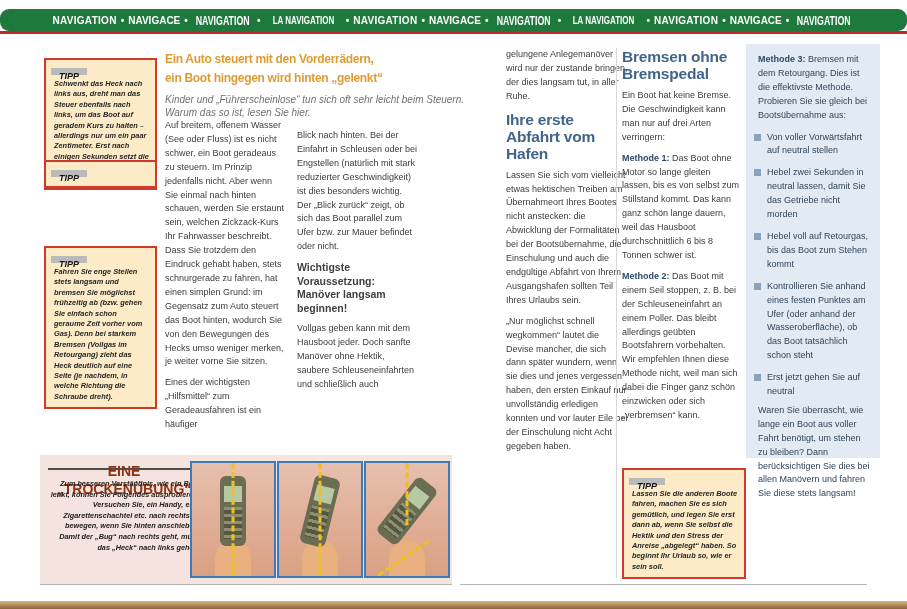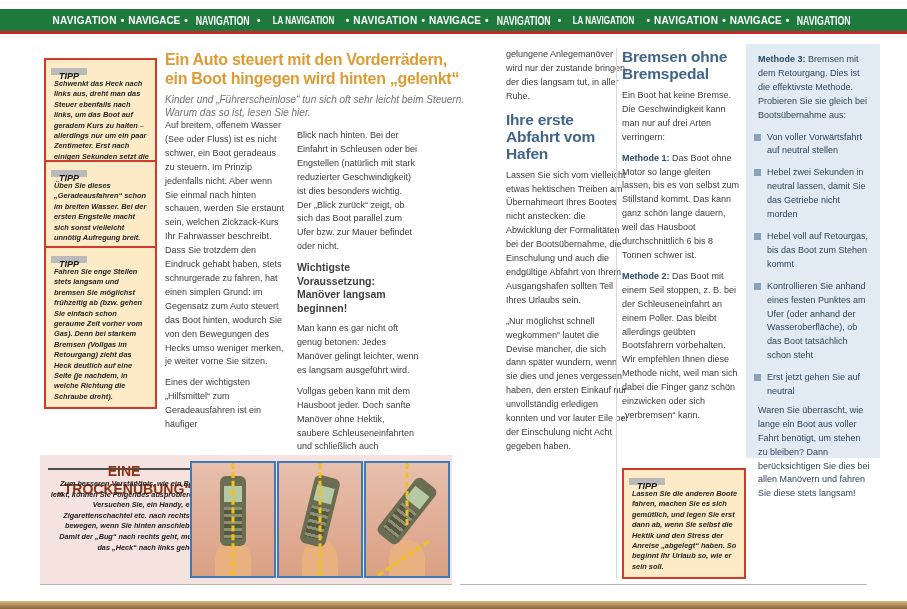--- a/index.html
+++ b/index.html
@@ -1,41 +1,41 @@
 <!DOCTYPE html>
 <html><head>
 <meta charset="utf-8">
 <style>
   html,body{margin:0;padding:0;background:#ffffff;}
   .canvas{position:relative;width:907px;height:609px;background:#ffffff;overflow:hidden;
           font-family:"Liberation Sans",sans-serif;-webkit-font-smoothing:antialiased;}
 
   
   .navbar{position:absolute;left:0;top:9px;width:907px;height:22px;background:#1e7a3c;
-          display:flex;align-items:center;justify-content:center;white-space:nowrap;color:#fff;}
+          display:flex;align-items:center;justify-content:center;white-space:nowrap;color:#fff;border-radius:9px;}
   .nav-item{display:inline-block;font-weight:bold;font-size:10px;letter-spacing:.3px;}
   .nav-item.italic{letter-spacing:0;}
   .nav-item.tall{transform:scale(.88,1.22);letter-spacing:0;}
   .nav-item.condensed{transform:scaleX(.8);letter-spacing:0;}
   .sep{margin:0 4px;font-size:10px;font-weight:bold;}
   .red-rule{position:absolute;left:0;top:31px;width:907px;height:3px;background:#c9252b;}
   .bottom-strip{position:absolute;left:0;top:601px;width:907px;height:8px;
                 background:linear-gradient(180deg,#d9b684,#8a6436);}
 
   
   .tip{position:absolute;background:#fcebc6;border:2px solid #cf3a2a;
        padding:5px 6px 5px 8px;box-sizing:border-box;}
   .tip-head{position:relative;height:12px;margin-bottom:2px;}
   .tip-chip{position:absolute;left:-3px;top:3px;width:36px;height:7px;background:#b9bab9;}
   .tip-title{position:relative;font-weight:bold;font-style:italic;font-size:9px;color:#151515;padding-left:5px;text-align:center;}
   .tip-text{font-weight:bold;font-style:italic;font-size:7.4px;line-height:10.4px;color:#262626;}
 
   
   .article-title{position:absolute;left:165px;top:50px;width:330px;font-weight:bold;
-                 font-size:16px;line-height:19px;color:#dd9b33;letter-spacing:-.3px;}
+                 font-size:12px;line-height:19px;color:#dd9b33;letter-spacing:-.3px;}
   .article-sub{position:absolute;left:165px;top:93px;width:300px;font-style:italic;
                font-size:10px;line-height:13px;color:#6f7073;}
   .bodycol{position:absolute;font-size:9px;line-height:13.9px;color:#3b3c3e;}
   .bodycol p{margin:0 0 7px 0;}
   .subhead{font-weight:bold;font-size:10.5px;line-height:13.5px;color:#3f4042;margin:3px 0 3px 0;}
   .colhead{font-weight:bold;font-size:15.5px;line-height:17px;color:#41658a;
            letter-spacing:-.2px;margin:14px 0 5px 0;}
   .colhead.first{margin-top:0;}
   .m-label{font-weight:bold;color:#2c4a68;}
 
@@ -110,21 +110,20 @@
       <span class="tip-chip"></span>
       <span class="tip-title">TIPP</span>
     </div>
     <div class="tip-text">Schwenkt das Heck nach links aus, dreht man das Steuer ebenfalls nach links, um das Boot auf geradem Kurs zu halten – allerdings nur um ein paar Zentimeter. Erst nach einigen Sekunden setzt die Reaktion des Bootes ein. Also Geduld!</div>
   </div>
   <div class="tip" style="left:44px;top:160px;width:113px;">
     <div class="tip-head">
       <span class="tip-chip"></span>
       <span class="tip-title">TIPP</span>
     </div>
-    <div class="tip-text">Üben Sie dieses „Geradeausfahren“ schon im breiten Wasser. Bei der ersten Engstelle macht sich sonst vielleicht unnötig Aufregung breit.</div>
   </div>
   <div class="tip" style="left:44px;top:246px;width:113px;">
     <div class="tip-head">
       <span class="tip-chip"></span>
       <span class="tip-title">TIPP</span>
     </div>
     <div class="tip-text">Fahren Sie enge Stellen stets langsam und bremsen Sie möglichst frühzeitig ab (bzw. gehen Sie einfach schon geraume Zeit vorher vom Gas). Denn bei starkem Bremsen (Vollgas im Retourgang) zieht das Heck deutlich auf eine Seite (je nachdem, in welche Richtung die Schraube dreht).</div>
   </div>
 
   <div class="article-title">
@@ -133,21 +132,20 @@
   </div>
   <div class="article-sub">Kinder und „Führerscheinlose“ tun sich oft sehr leicht beim Steuern. Warum das so ist, lesen Sie hier.</div>
 
   <div class="bodycol" style="left:165px;top:119px;width:122px;">
     <p>Auf breitem, offenem Wasser (See oder Fluss) ist es nicht schwer, ein Boot geradeaus zu steuern. Im Prinzip jedenfalls nicht. Aber wenn Sie einmal nach hinten schauen, werden Sie erstaunt sein, welchen Zickzack-Kurs Ihr Fahrwasser beschreibt. Dass Sie trotzdem den Eindruck gehabt haben, stets schnurgerade zu fahren, hat einen simplen Grund: im Gegensatz zum Auto steuert das Boot hinten, wodurch Sie von den Bewegungen des Hecks umso weniger merken, je weiter vorne Sie sitzen.</p>
     <p>Eines der wichtigsten „Hilfsmittel“ zum Geradeausfahren ist ein häufiger</p>
   </div>
   <div class="bodycol" style="left:297px;top:129px;width:122px;">
     <p>Blick nach hinten. Bei der Einfahrt in Schleusen oder bei Engstellen (natürlich mit stark reduzierter Geschwindigkeit) ist dies besonders wichtig. Der „Blick zurück“ zeigt, ob sich das Boot parallel zum Ufer bzw. zur Mauer befindet oder nicht.</p>
     <p class="subhead">Wichtigste Voraussetzung: Manöver langsam beginnen!</p>
-    <p>Man kann es gar nicht oft genug betonen: Jedes Manöver gelingt leichter, wenn es langsam ausgeführt wird.</p>
     <p>Vollgas geben kann mit dem Hausboot jeder. Doch sanfte Manöver ohne Hektik, saubere Schleuseneinfahrten und schließlich auch</p>
   </div>
 
   <div class="exercise">
     <div class="ex-head">
       <div class="ex-line"></div>
       <span class="ex-title">EINE „TROCKENÜBUNG“</span>
     </div>
     <div class="ex-text">Zum besseren Verständnis, wie ein Boot lenkt, können Sie Folgendes ausprobieren: Versuchen Sie, ein Handy, eine Zigarettenschachtel etc. nach rechts zu bewegen, wenn Sie hinten anschieben. Damit der „Bug“ nach rechts geht, muss das „Heck“ nach links gehen.</div>
   </div>

